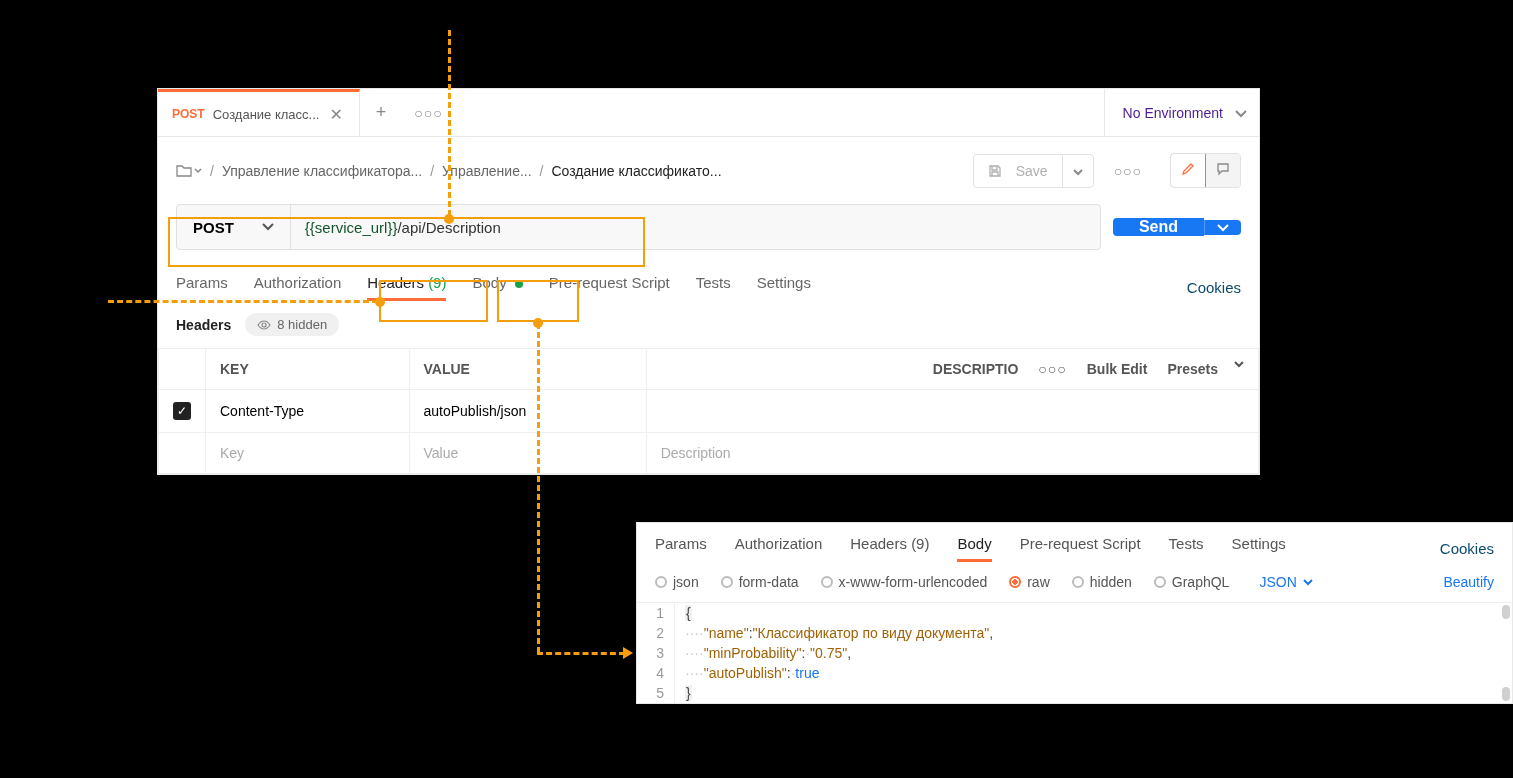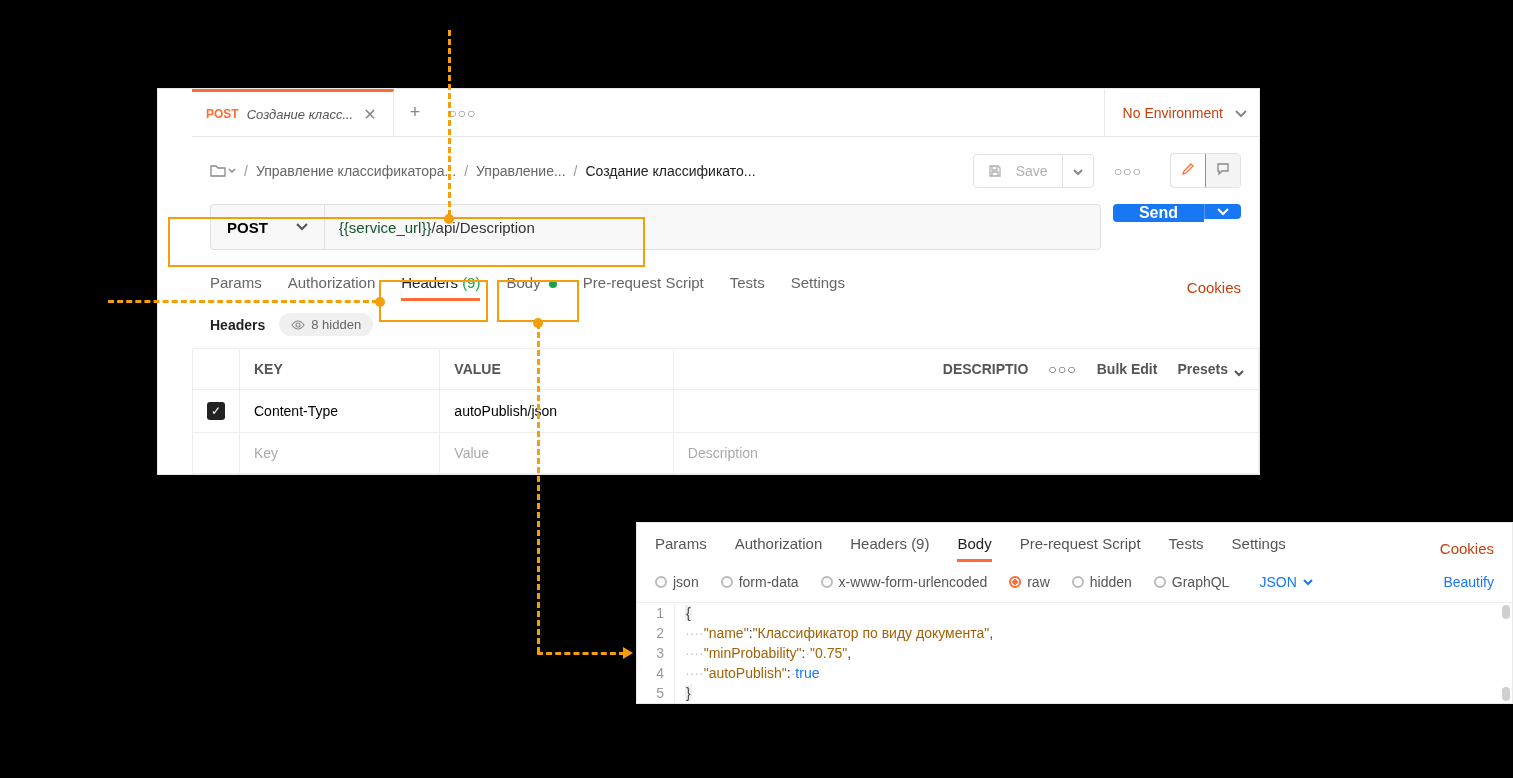--- a/index.html
+++ b/index.html
@@ -4,44 +4,43 @@
 <style>
   * { box-sizing: border-box; margin: 0; padding: 0; font-family: -apple-system, BlinkMacSystemFont, "Segoe UI", Arial, sans-serif; }
   body { background: #000; width: 1513px; height: 778px; position: relative; overflow: hidden; }
   
   .panel-main {
     position: absolute;
     left: 157px; top: 88px;
     width: 1103px;
     background: #fff;
     border: 1px solid #e8e8e8;
-    padding-left: 34px;
   }
   
   .tabbar {
     display: flex; align-items: center;
     border-bottom: 1px solid #e8e8e8;
     height: 48px;
   }
   .tab-item {
     display: flex; align-items: center; gap: 8px;
     padding: 0 14px; height: 100%;
     border-right: 1px solid #e8e8e8;
     border-top: 3px solid #ff6c37;
     font-size: 13px;
   }
   .tab-method { color: #ff6c37; font-weight: 600; font-size: 12px; }
-  .tab-label { font-style: italic; color: #555; }
+  .tab-label { color: #555; }
   .tab-close { color: #888; font-size: 16px; cursor: pointer; padding: 0 2px; }
   .tab-add { padding: 0 16px; color: #888; font-size: 18px; cursor: pointer; }
   .tab-more { padding: 0 12px; color: #888; font-size: 14px; cursor: pointer; letter-spacing: 1px; }
   .env-select {
     margin-left: auto; padding: 0 36px 0 18px;
     display: flex; align-items: center; height: 100%;
-    font-size: 14px; color: #c2410c; border-left: 1px solid #e8e8e8;
+    font-size: 14px; color: #4c1d95; border-left: 1px solid #e8e8e8;
     position: relative;
   }
   .env-chevron { position: absolute; right: 12px; }
   
   .crumb-row {
     display: flex; align-items: center;
     padding: 16px 18px;
     gap: 8px;
     font-size: 14px;
   }
@@ -66,21 +65,21 @@
     position: relative;
   }
   .method-select {
     display: flex; align-items: center; gap: 28px;
     padding: 0 16px; border-right: 1px solid #e0e0e0;
     font-weight: 700; font-size: 15px; height: 100%;
   }
   .url-text { padding: 0 14px; font-size: 15px; }
   .url-var { color: #14532d; }
   .url-path { color: #333; }
-  .send-group { display: flex; align-items: flex-start; }
+  .send-group { display: flex; align-items: center; }
   .send-btn {
     background: #1877f2; color: #fff; font-weight: 700;
     padding: 0 26px; border: none; border-radius: 4px 0 0 4px;
     font-size: 16px; cursor: pointer;
   }
   .send-chev {
     background: #1877f2; color: #fff; border: none;
     padding: 0 12px; border-radius: 0 4px 4px 0;
     border-left: 1px solid rgba(255,255,255,0.25); cursor: pointer;
   }
@@ -91,21 +90,21 @@
     font-size: 15px; color: #666;
   }
   .req-tab { padding-bottom: 10px; cursor: pointer; position: relative; }
   .req-tab.active { color: #222; }
   .req-tab.active::after {
     content: ""; position: absolute; left: 0; right: 0; bottom: 0;
     height: 3px; background: #ff6c37;
   }
   .req-tab .count { color: #16a34a; }
   .req-tab .dot { display: inline-block; width: 8px; height: 8px; border-radius: 50%; background: #16a34a; margin-left: 4px; vertical-align: middle; }
-  .cookies-link { margin-left: auto; color: #c2410c; cursor: pointer; font-size: 15px; }
+  .cookies-link { margin-left: auto; color: #0c4a6e; cursor: pointer; font-size: 15px; }
   
   .headers-sub { display: flex; align-items: center; gap: 14px; padding: 12px 18px; font-size: 14px; color: #222; }
   .hidden-pill {
     display: flex; align-items: center; gap: 6px;
     background: #f0f0f0; border-radius: 14px; padding: 4px 12px;
     color: #666; font-size: 13px;
   }
   
   .hdr-table { width: 100%; border-collapse: collapse; }
   .hdr-table td, .hdr-table th {
@@ -308,21 +307,21 @@
     <tbody>
         <tr>
       <th class="chk-cell"></th>
       <th>KEY</th>
       <th>VALUE</th>
       <th>
         <div class="actions-hdr">
           <span>DESCRIPTIO</span>
           <span style="letter-spacing:1px;cursor:pointer">○○○</span>
           <span style="cursor:pointer">Bulk Edit</span>
-          <span style="cursor:pointer;display:flex;align-items:flex-end;gap:6px">
+          <span style="cursor:pointer;display:flex;align-items:flex-start;gap:16px">
             <span>Presets</span>
             <svg width="10" height="7" viewBox="0 0 10 7">
                   <path d="M1 1l4 4 4-4" stroke="#555" stroke-width="2" fill="none"></path>
                 </svg>
           </span>
         </div>
       </th>
     </tr>
     <tr>
       <td class="chk-cell"><span class="chk-on">✓</span></td>

